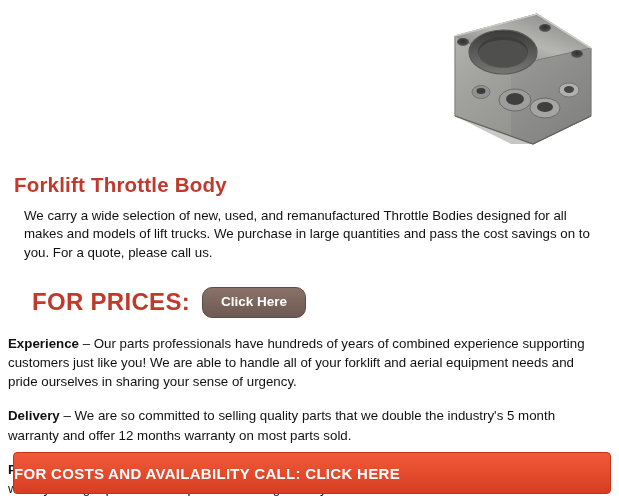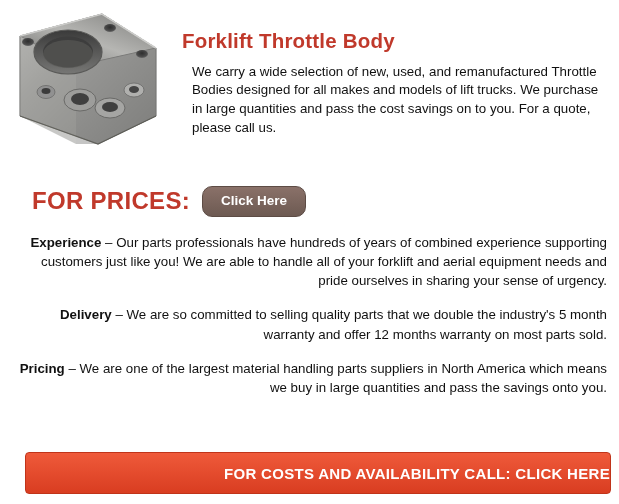--- a/index.html
+++ b/index.html
@@ -16,22 +16,23 @@
   }
   .page {
     position: relative;
     width: 619px;
     height: 504px;
   }
 
   
   .top {
     display: flex;
-    align-items: center;
+    align-items: flex-end;
     padding: 4px 10px 0 6px;
+    flex-direction: column;
   }
   .product-photo {
     width: 168px;
     height: 168px;
     flex: 0 0 168px;
     position: relative;
     overflow: hidden;
   }
   .intro {
     flex: 1 1 auto;
@@ -78,46 +79,45 @@
     border-radius: 10px;
     border: 1px solid #5d4c45;
     text-align: center;
     cursor: pointer;
     line-height: 1;
   }
 
   
   .features {
     padding: 16px 12px 0 8px;
-    text-align: right;
   }
   .feature {
     font-size: 13.3px;
     line-height: 1.45;
     margin: 0 0 15px 0;
     color: #111111;
   }
   .feature b {
     font-weight: bold;
   }
 
   
   .cta-bar {
     position: absolute;
-    left: 25px;
+    left: 13px;
     right: 8px;
     bottom: 10px;
     height: 40px;
     background: #e8452b;
     background: linear-gradient(#ef5a3a, #d93d21);
     border: 1px solid #c0341a;
     border-radius: 4px;
     display: flex;
     align-items: center;
-    justify-content: flex-end;
+    justify-content: flex-start;
     cursor: pointer;
   }
   .cta-bar span {
     color: #ffffff;
     font-size: 15px;
     font-weight: bold;
     letter-spacing: 0.3px;
   }
 
   

